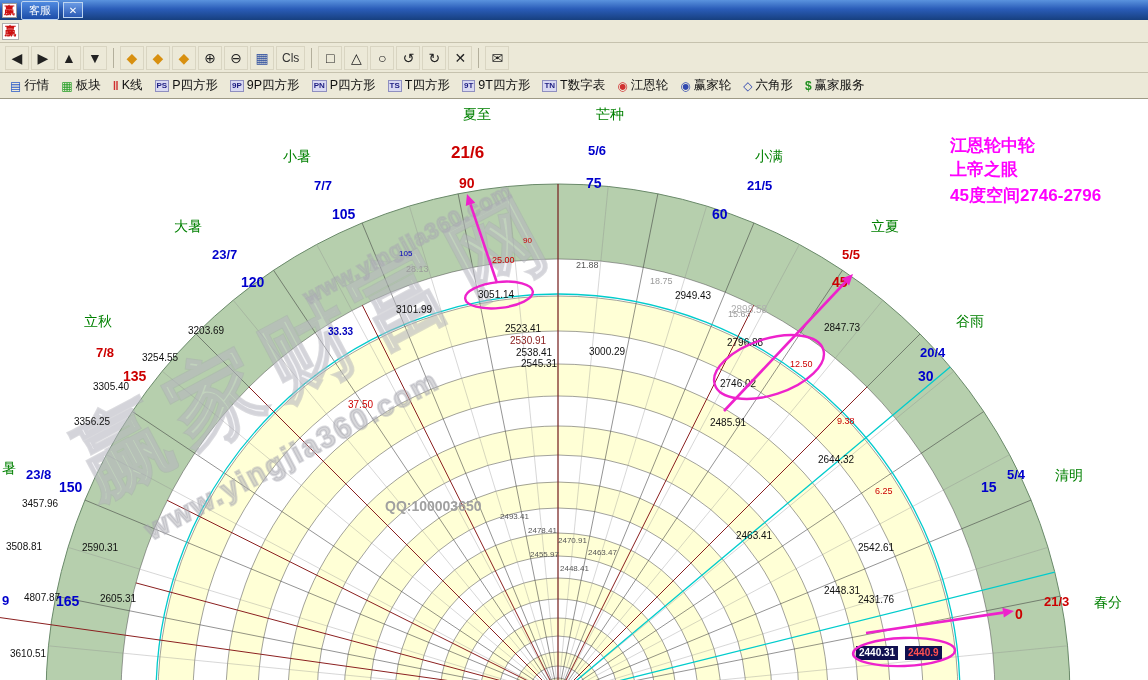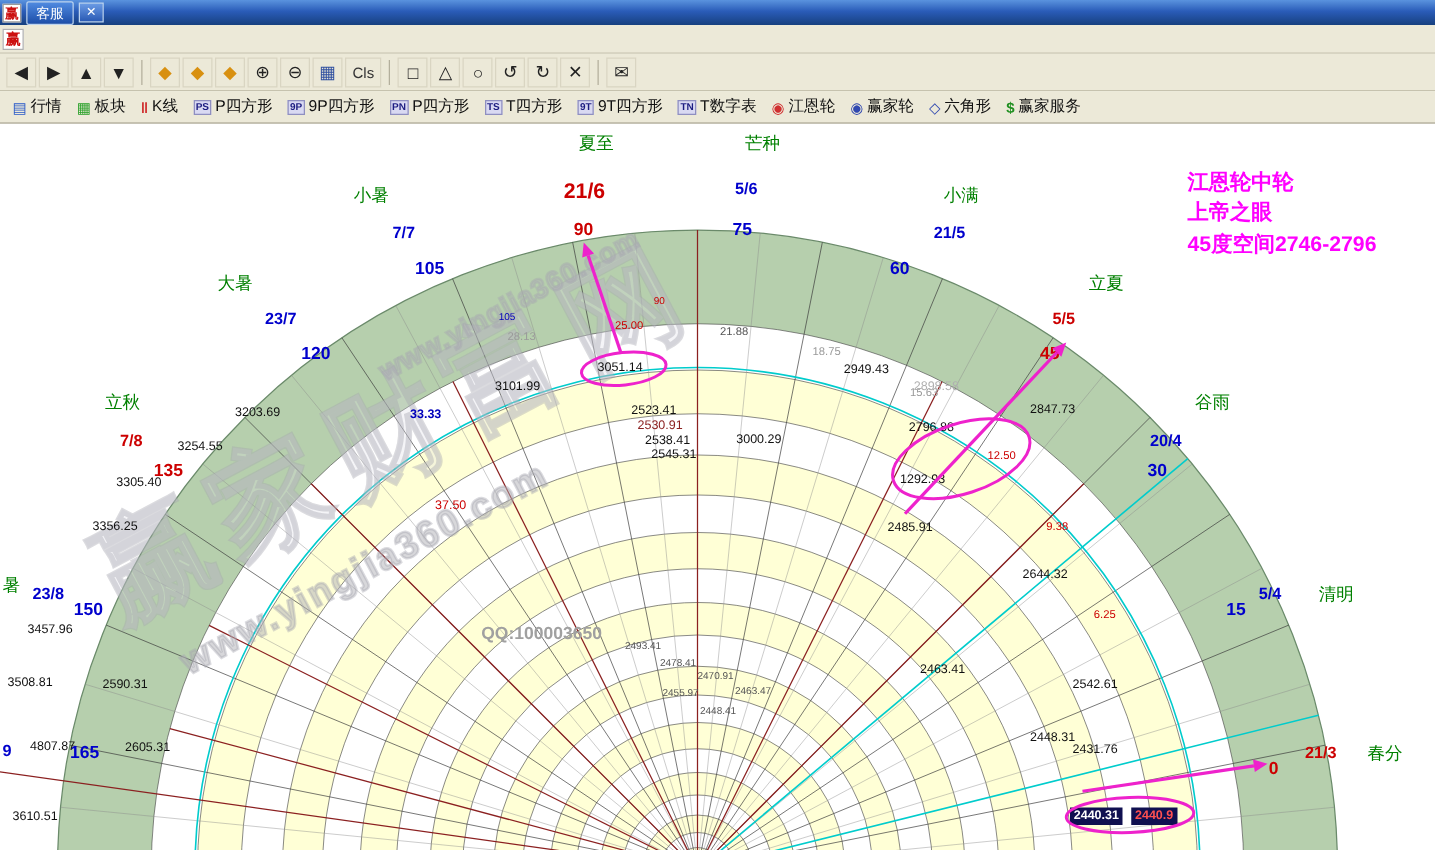--- a/index.html
+++ b/index.html
@@ -306,21 +306,21 @@
       <div class="wlabel" style="left: 406px; top: 166px; color: rgb(154, 154, 154); font-size: 9px; font-weight: normal;">28.13</div>
       <div class="wlabel" style="left: 328px; top: 228px; color: rgb(0, 0, 187); font-size: 10px; font-weight: bold;">33.33</div>
       <div class="wlabel" style="left: 348px; top: 301px; color: rgb(204, 0, 0); font-size: 10px; font-weight: normal;">37.50</div>
       <div class="wlabel" style="left: 478px; top: 191px; color: rgb(17, 17, 17); font-size: 10px; font-weight: normal;">3051.14</div>
       <div class="wlabel" style="left: 396px; top: 206px; color: rgb(17, 17, 17); font-size: 10px; font-weight: normal;">3101.99</div>
       <div class="wlabel" style="left: 589px; top: 204px; color: rgb(17, 17, 17); font-size: 10px; font-weight: normal; margin-top: 44px;">3000.29</div>
       <div class="wlabel" style="left: 675px; top: 192px; color: rgb(17, 17, 17); font-size: 10px; font-weight: normal;">2949.43</div>
       <div class="wlabel" style="left: 731px; top: 206px; color: rgb(176, 176, 176); font-size: 10px; font-weight: normal;">2898.58</div>
       <div class="wlabel" style="left: 824px; top: 224px; color: rgb(17, 17, 17); font-size: 10px; font-weight: normal;">2847.73</div>
       <div class="wlabel" style="left: 727px; top: 239px; color: rgb(17, 17, 17); font-size: 10px; font-weight: normal;">2796.88</div>
-      <div class="wlabel" style="left: 720px; top: 280px; color: rgb(17, 17, 17); font-size: 10px; font-weight: normal;">1292.93</div>
+      <div class="wlabel" style="left: 720px; top: 280px; color: rgb(17, 17, 17); font-size: 10px; font-weight: normal;">2746.02</div>
       <div class="wlabel" style="left: 188px; top: 227px; color: rgb(17, 17, 17); font-size: 10px; font-weight: normal;">3203.69</div>
       <div class="wlabel" style="left: 142px; top: 254px; color: rgb(17, 17, 17); font-size: 10px; font-weight: normal;">3254.55</div>
       <div class="wlabel" style="left: 93px; top: 283px; color: rgb(17, 17, 17); font-size: 10px; font-weight: normal;">3305.40</div>
       <div class="wlabel" style="left: 74px; top: 318px; color: rgb(17, 17, 17); font-size: 10px; font-weight: normal;">3356.25</div>
       <div class="wlabel" style="left: 22px; top: 400px; color: rgb(17, 17, 17); font-size: 10px; font-weight: normal;">3457.96</div>
       <div class="wlabel" style="left: 6px; top: 443px; color: rgb(17, 17, 17); font-size: 10px; font-weight: normal;">3508.81</div>
       <div class="wlabel" style="left: 24px; top: 494px; color: rgb(17, 17, 17); font-size: 10px; font-weight: normal;">4807.87</div>
       <div class="wlabel" style="left: 10px; top: 550px; color: rgb(17, 17, 17); font-size: 10px; font-weight: normal;">3610.51</div>
       <div class="wlabel" style="left: 82px; top: 444px; color: rgb(17, 17, 17); font-size: 10px; font-weight: normal;">2590.31</div>
       <div class="wlabel" style="left: 100px; top: 495px; color: rgb(17, 17, 17); font-size: 10px; font-weight: normal;">2605.31</div>

